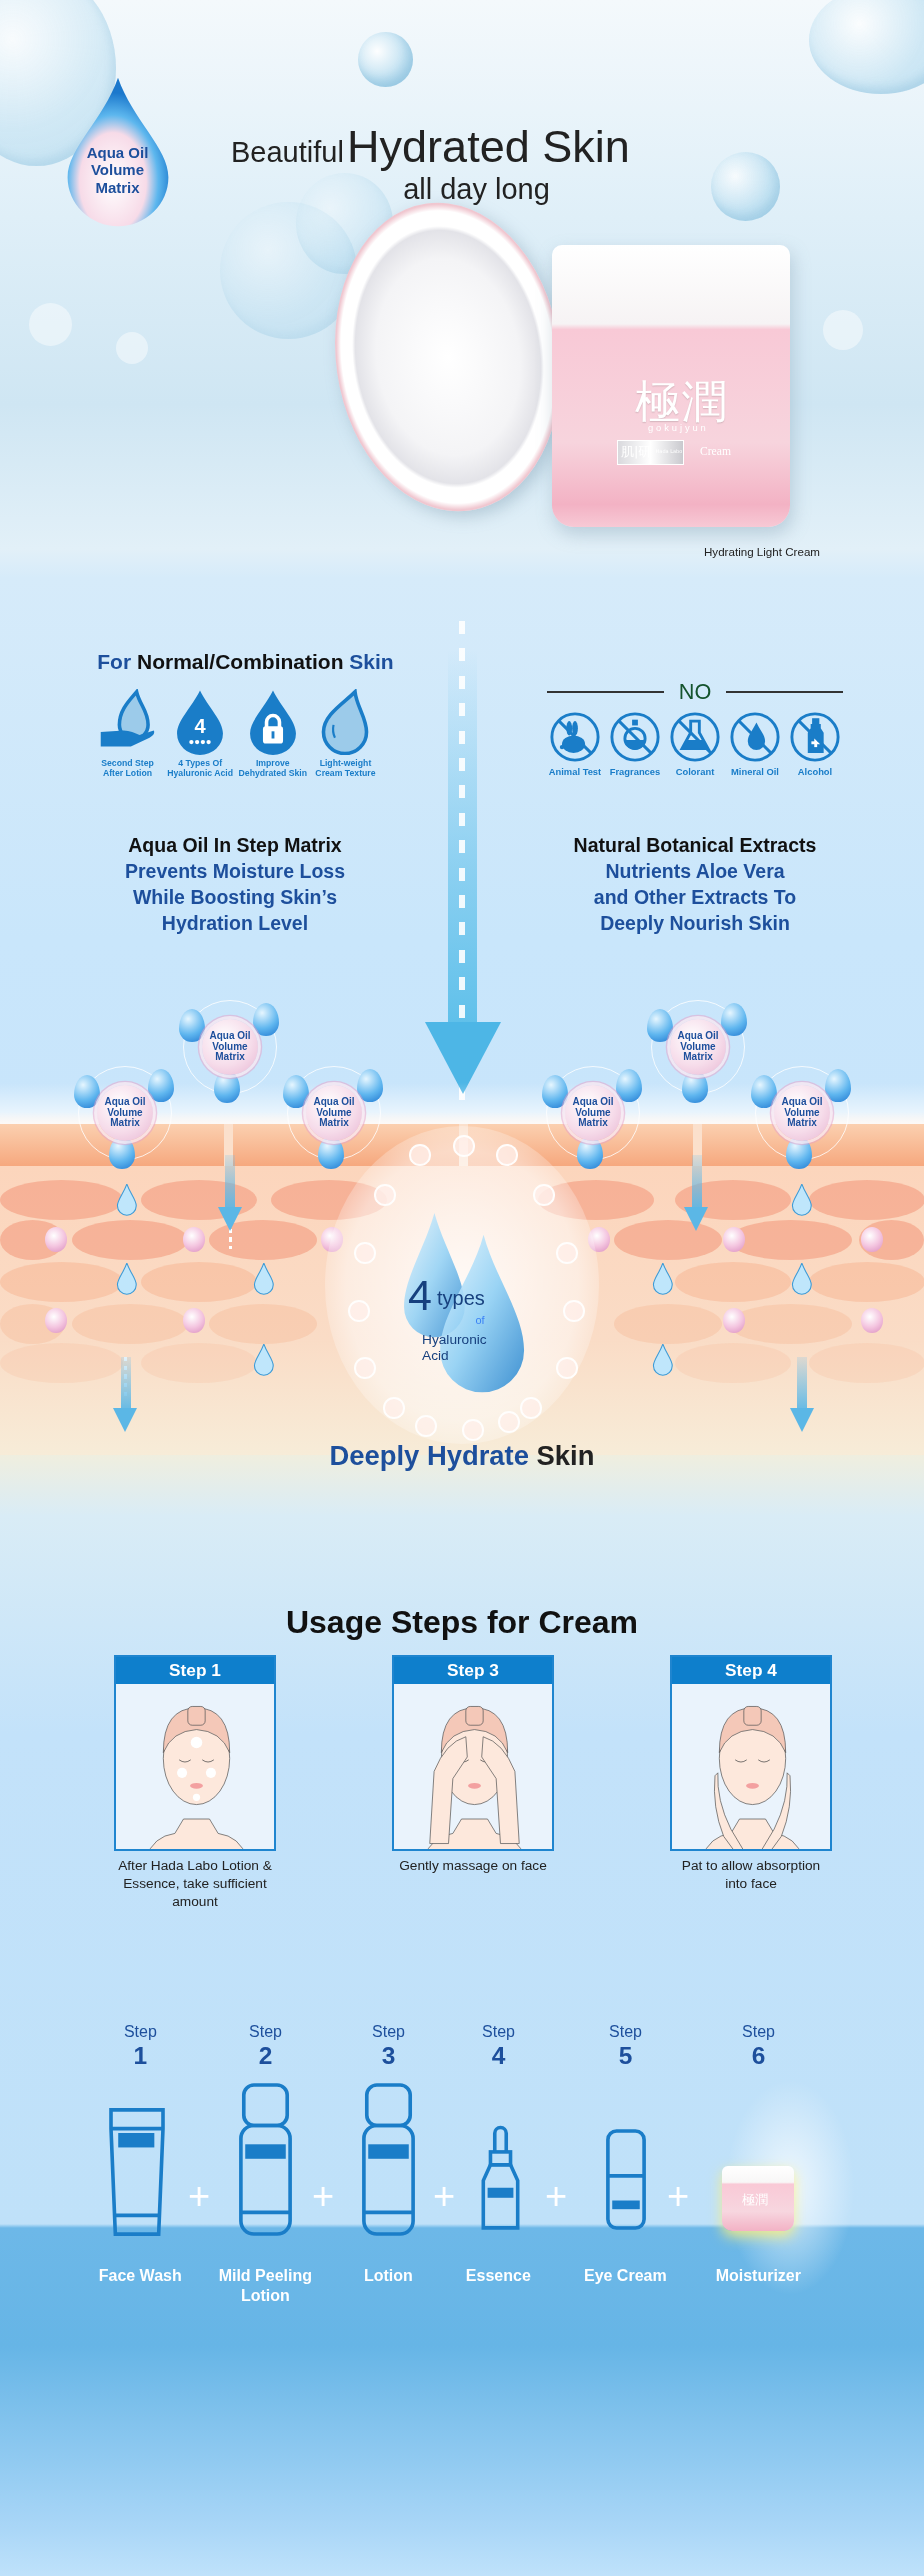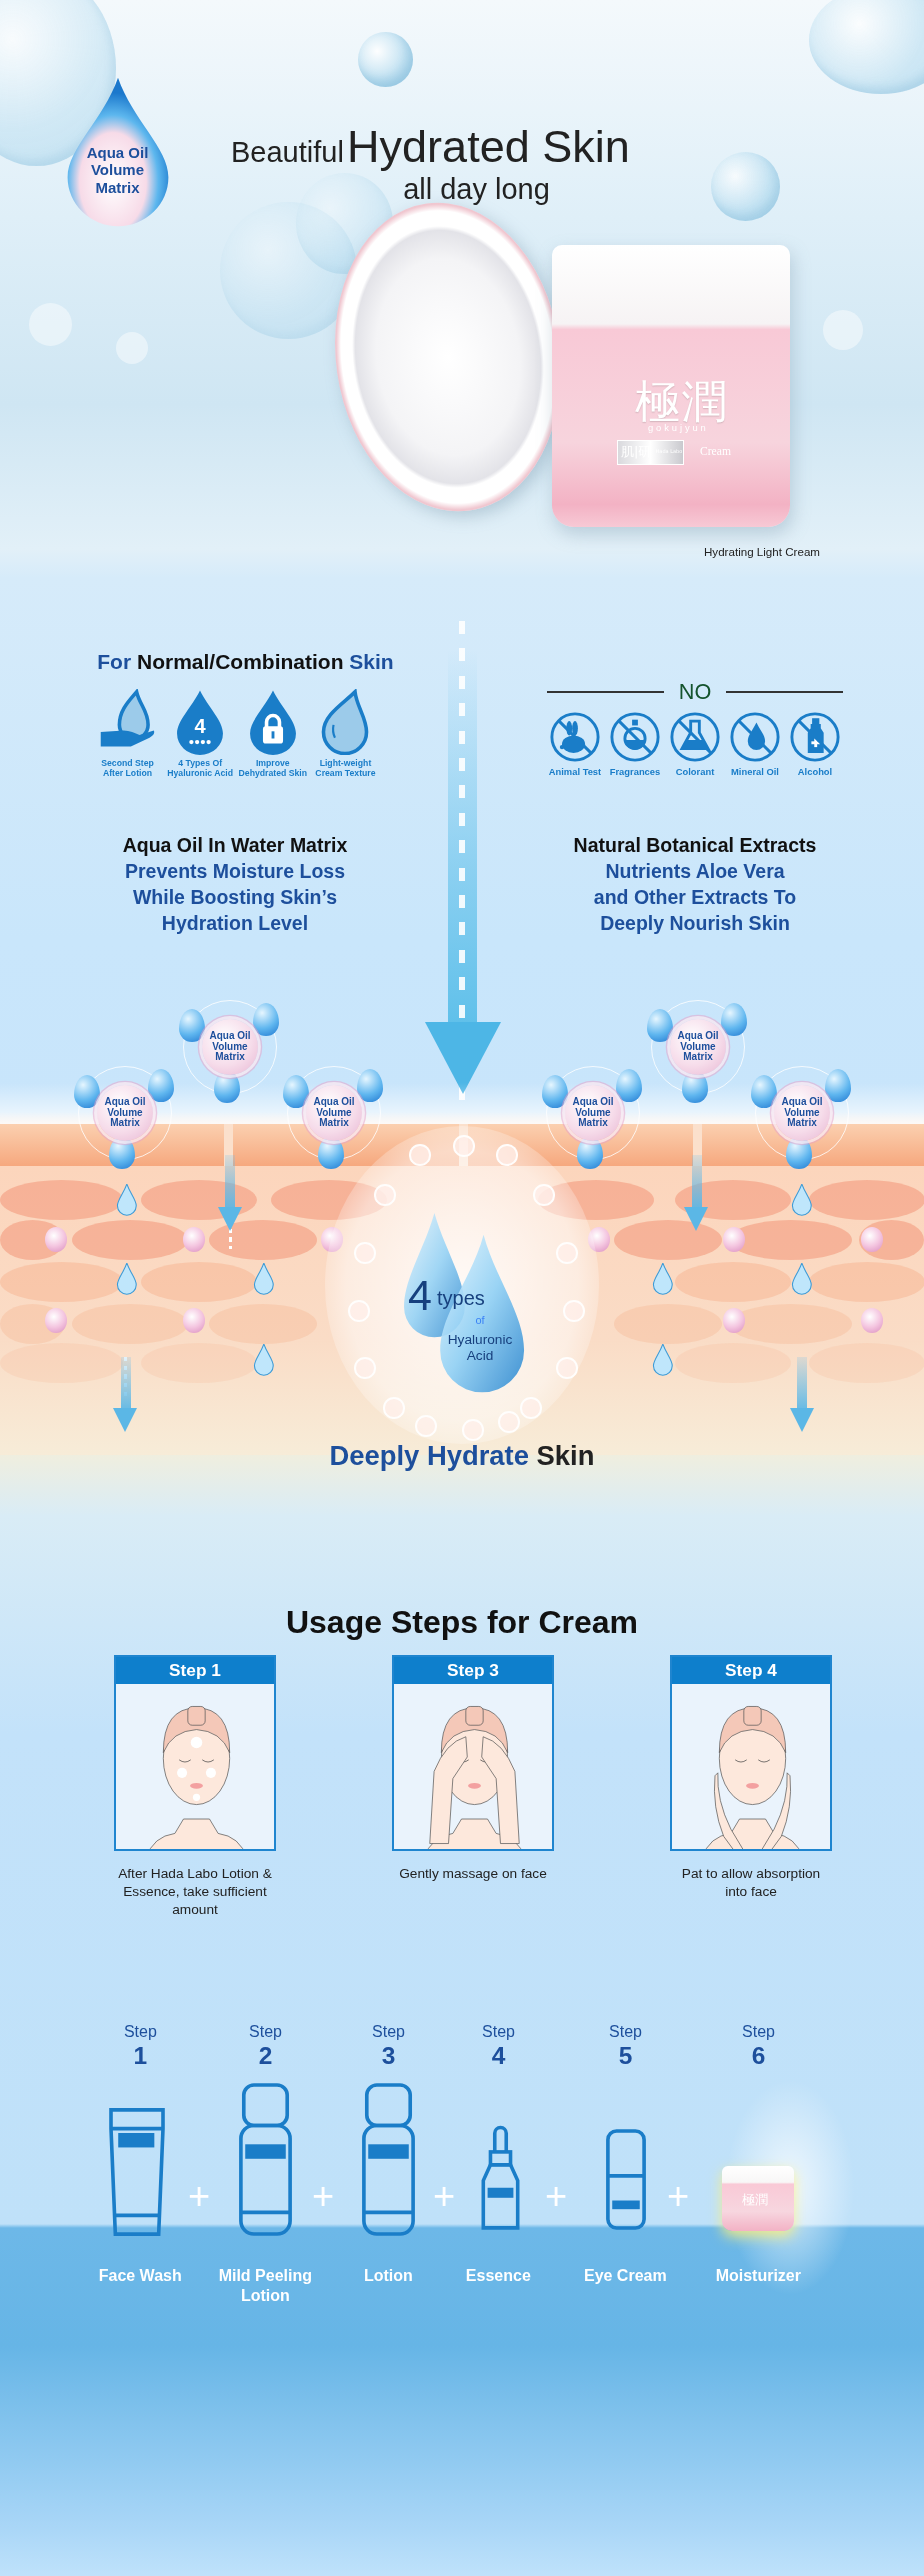--- a/index.html
+++ b/index.html
@@ -61,31 +61,31 @@
 .matrix{position:absolute;width:108px;height:108px}
 .matrix .core{position:absolute;left:26px;top:26px;width:56px;height:56px;border-radius:50%;background:radial-gradient(circle at 40% 35%,#fff,#f6dcea 55%,#e7b5d2);box-shadow:0 0 0 2.9px rgba(255,255,255,.6),0 0 0 4.3px rgba(230,160,200,.5);display:flex;align-items:center;justify-content:center;text-align:center;color:#1d4f9c;font-weight:700;font-size:10px;line-height:10.8px}
 .matrix .ring{position:absolute;left:7.2px;top:7.2px;width:94px;height:94px;border-radius:50%;border:1.4px solid rgba(255,255,255,.8)}
 .matrix .blob{position:absolute;width:26px;height:33px;border-radius:50% 50% 50% 50%/60% 60% 40% 40%;background:radial-gradient(circle at 35% 30%,#e6f6ff,#5fb6ef 55%,#1f77d0)}
 .ha-glow{position:absolute;left:325px;top:1126px;width:274px;height:318px;border-radius:50%;background:radial-gradient(ellipse at 50% 50%,rgba(255,255,255,.85),rgba(255,255,255,.5) 60%,rgba(255,255,255,.15) 75%,rgba(255,255,255,0) 77%)}
 .ha-ring{position:absolute;width:21.7px;height:21.7px;border-radius:50%;border:2.2px solid rgba(255,255,255,.9);background:rgba(255,240,235,.7)}
 .ha-drop{position:absolute;left:404px;top:1213px;width:123px;height:188px}
 .ha-4{position:absolute;left:408px;top:1271px;font-size:43px;color:#17407e;font-family:"Liberation Sans Narrow","Liberation Sans",sans-serif}
 .ha-types{position:absolute;left:437px;top:1287px;font-size:20px;color:#17407e}
 .ha-of{position:absolute;left:451px;top:1314px;width:58px;text-align:center;font-size:11px;color:#3b82f6}
-.ha-hy{position:absolute;left:422px;top:1332px;width:116px;text-align:center;font-size:13.7px;color:#17407e;line-height:16px}
+.ha-hy{position:absolute;left:422px;top:1332px;width:116px;font-size:13.7px;color:#17407e;line-height:16px}
 .deep-title{position:absolute;left:0;top:1440px;width:924px;text-align:center;font-size:27.4px;font-weight:700;color:#1d4f9c}
 .deep-title .k{color:#222}
 
 
 .usage-title{position:absolute;left:0;top:1604px;width:924px;text-align:center;font-size:32px;font-weight:700;color:#111}
 .steps{position:absolute;left:114px;top:1655px;width:718px;display:flex;justify-content:space-between}
 .step-card{width:162px}
 .step-box{width:162px;height:196px;border:2.2px solid #1f85cf;background:#eaf3fc;position:relative;overflow:hidden}
 .step-head{height:27.4px;background:#0e7fcc;color:#fff;font-size:17.3px;font-weight:700;text-align:center;line-height:27.4px}
-.step-desc{margin-top:14px;text-align:center;font-size:13.7px;line-height:18px;color:#222}
+.step-desc{margin-top:6px;text-align:center;font-size:13.7px;line-height:18px;color:#222}
 .face{position:absolute;left:30px;top:35px;width:101px;height:166px}
 
 
 .reg{position:absolute;left:94px;top:2022px;width:736px;height:303px}
 .reg-col{position:absolute;top:0;width:87px;text-align:center}
 .reg-step{font-size:16px;font-weight:400;color:#1d4f9c;line-height:19px}
 .reg-num{font-size:24.5px;font-weight:700;color:#1d4f9c;line-height:29px}
 .reg-name{position:absolute;top:244px;width:101px;margin-left:-7.2px;text-align:center;color:#fff;font-size:16px;font-weight:700;line-height:20px}
 .plus{position:absolute;top:155px;font-size:38px;color:#fff;font-weight:300;line-height:38px}
 .reg-prod{position:absolute}
@@ -244,21 +244,21 @@
             <rect x="31" y="42" width="12" height="4" fill="#fff"></rect>
           <circle cx="36" cy="36" r="32" fill="none" stroke="#1a7dc8" stroke-width="4"></circle>
             <line x1="14" y1="14" x2="58" y2="58" stroke="#1a7dc8" stroke-width="4"></line>
         </svg>
         <div class="no-label">Alcohol</div>
       </div>
     </div>
   </div>
 
   <div class="desc" style="left:76px;top:832px">
-    <div class="h">Aqua Oil In Water Matrix</div>
+    <div class="h">Aqua Oil In Step Matrix</div>
     <div class="b">Prevents Moisture Loss</div>
     <div class="b">While Boosting Skin’s</div>
     <div class="b">Hydration Level</div>
   </div>
   <div class="desc" style="left:536px;top:832px">
     <div class="h">Natural Botanical Extracts</div>
     <div class="b">Nutrients Aloe Vera</div>
     <div class="b">and Other Extracts To</div>
     <div class="b">Deeply Nourish Skin</div>
   </div>

